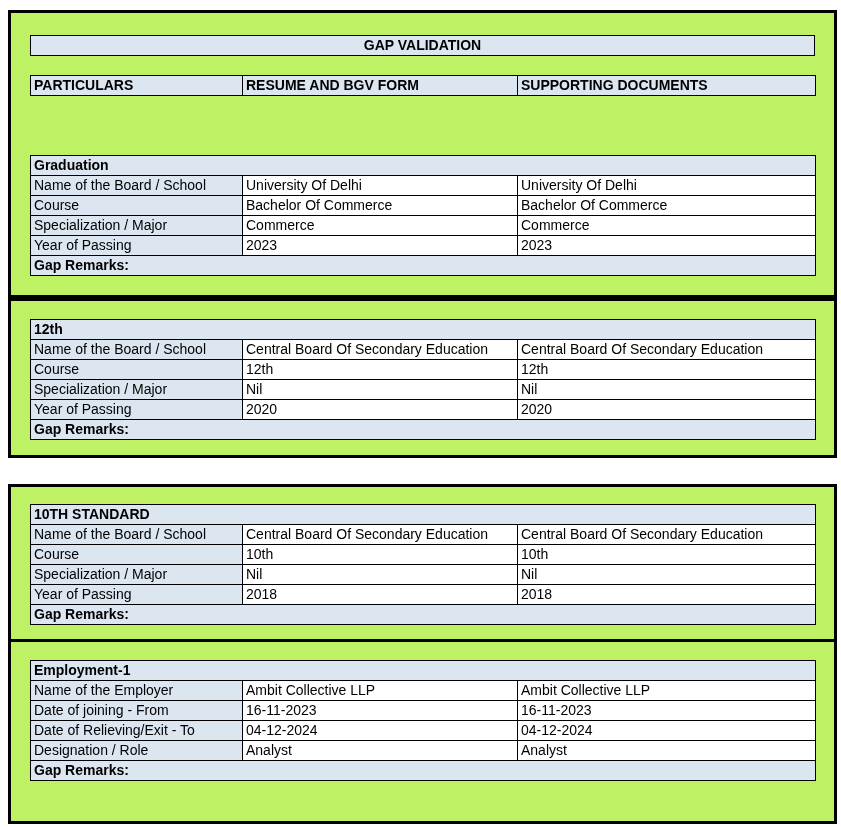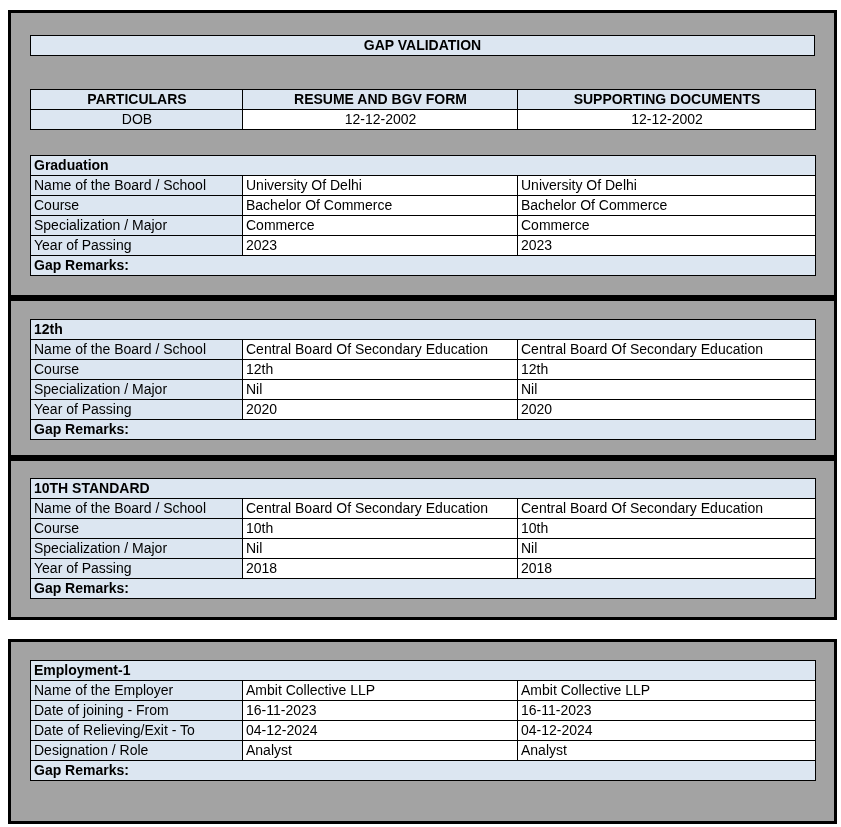--- a/index.html
+++ b/index.html
@@ -10,26 +10,26 @@
     font-family: "Liberation Sans", sans-serif;
     color: var(--text, #000000);
     position: relative;
     overflow: hidden;
   }
   .outer-box {
     position: absolute;
     left: 8px;
     width: 829px;
     border: 3px solid var(--border, #000000);
-    background: #a3a3a3;
+    background: #bef264;
     text-decoration: underline;
   }
   #box1 { top: 10px;  height: 288px; }
   #box2 { top: 298px; height: 160px; }
-  #box3 { top: 458px; height: 162px; }
+  #box3 { top: 484px; height: 162px; }
   #box4 { top: 639px; height: 185px; }
 
   .title-bar {
     position: absolute;
     left: 19px; top: 22px;
     width: 785px; height: 21px;
     border: 1px solid var(--border, #000000);
     background: var(--header-fill, #dce6f1);
     font-weight: bold;
     font-size: 14px;
@@ -54,21 +54,21 @@
     font-size: 14px;
     line-height: 19px;
     white-space: nowrap;
     overflow: hidden;
     vertical-align: middle;
     background: #ffffff;
   }
   table.doc-table td.fill { background: var(--header-fill, #dce6f1); }
   table.doc-table td.bold { font-weight: bold; }
 
-  #info-table  { top: 76px; text-align: center;  }
+  #info-table  { top: 62px;  }
   #sec0-table  { top: 142px; border-radius: 19px; }
   #sec1-table  { top: 18px; border-radius: 6px;  }
   #sec2-table  { top: 17px;  }
   #sec3-table  { top: 18px;  }
 </style>
 </head>
 <body>
 
 <div class="outer-box" id="box1">
 
@@ -79,25 +79,20 @@
         <col class="c1">
         <col class="c2">
         <col class="c3">
       </colgroup>
     <tbody>
         <tr>
       <td class="fill bold">PARTICULARS</td>
       <td class="fill bold">RESUME AND BGV FORM</td>
       <td class="fill bold">SUPPORTING DOCUMENTS</td>
     </tr>
-    <tr>
-      <td class="fill">DOB</td>
-      <td>12-12-2002</td>
-      <td>12-12-2002</td>
-    </tr>
   </tbody>
     </table>
 
   <table class="doc-table" id="sec0-table">
     <colgroup>
         <col class="c1">
         <col class="c2">
         <col class="c3">
       </colgroup>
     <tbody>

